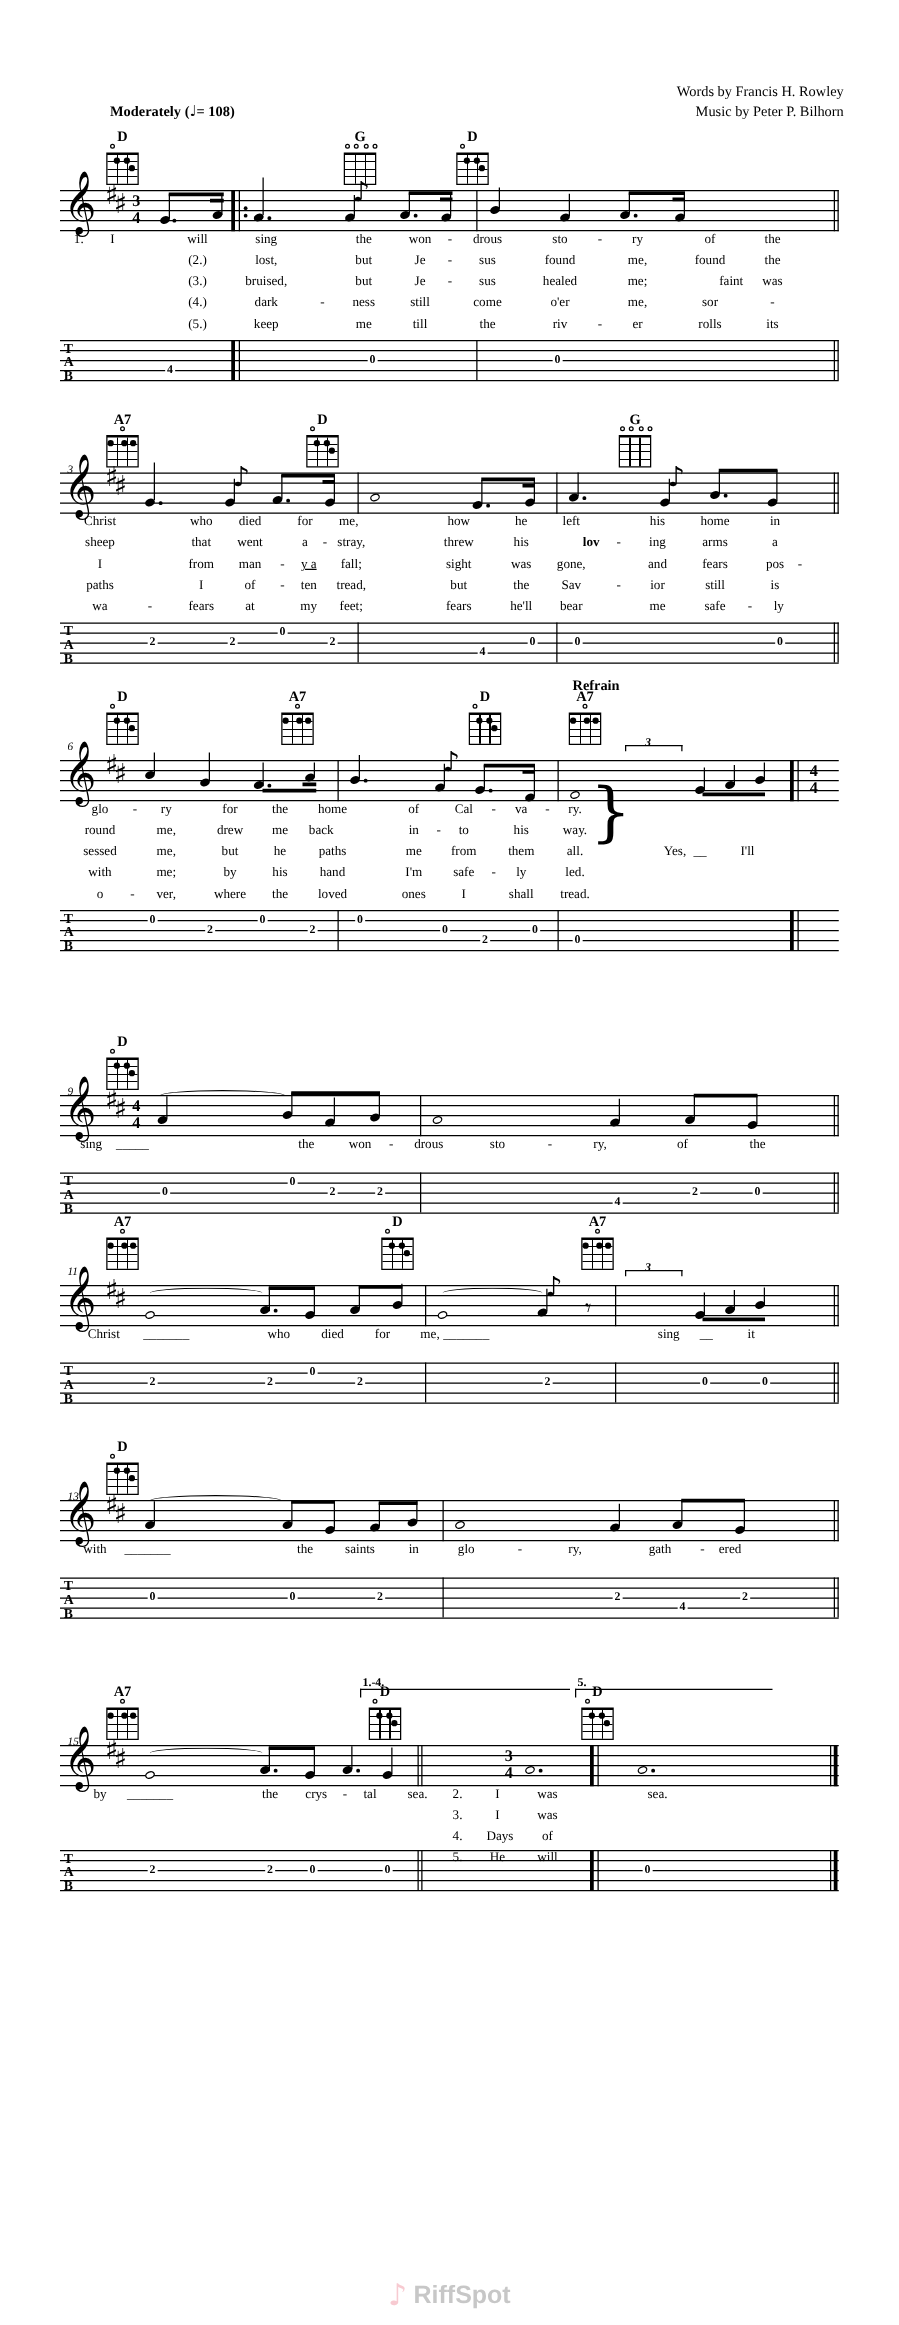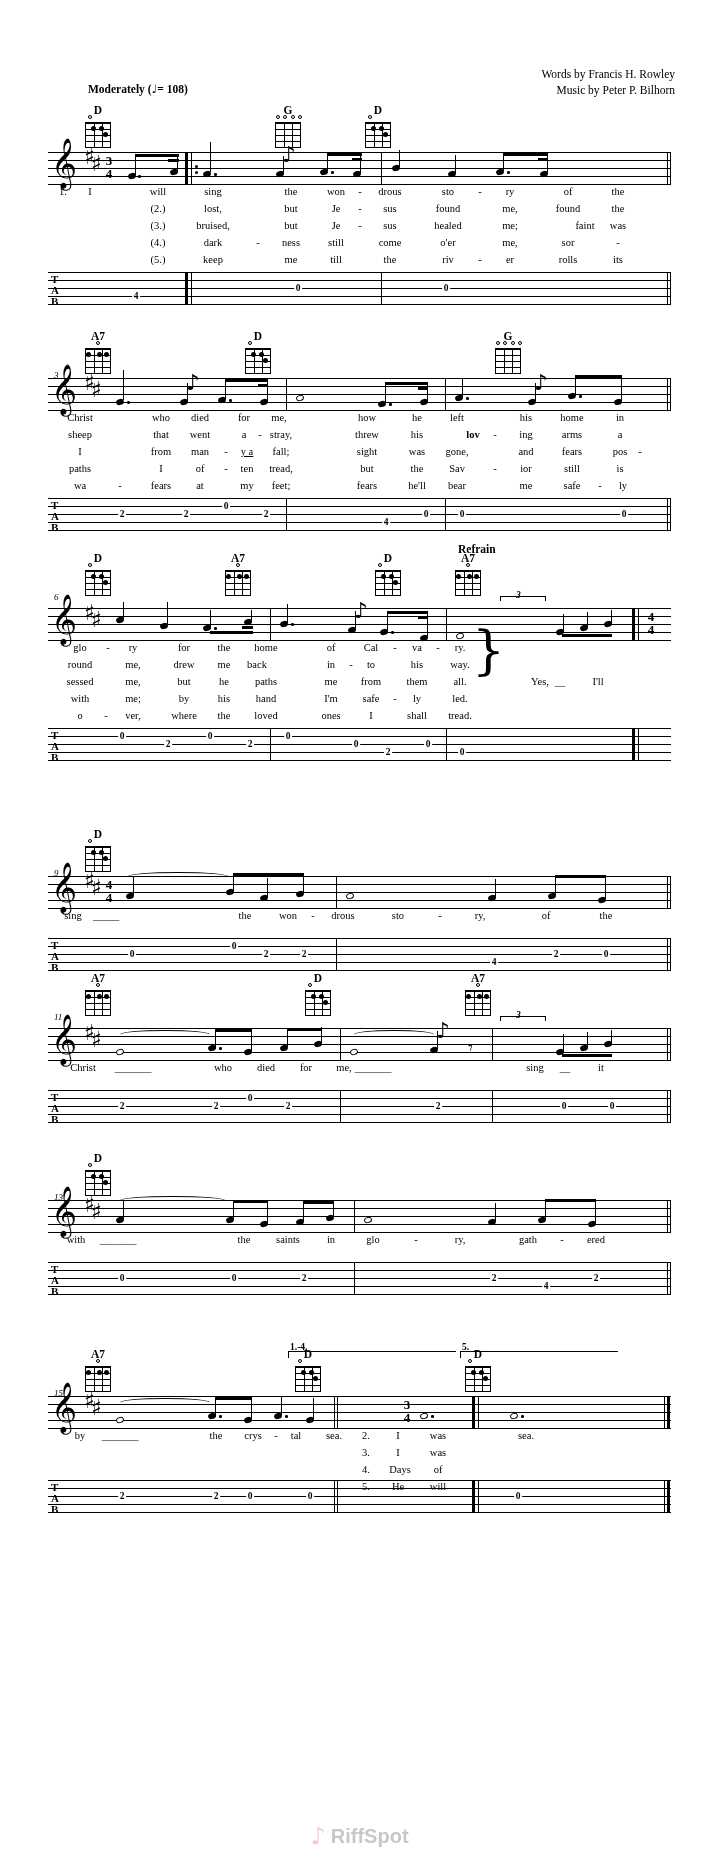--- a/index.html
+++ b/index.html
@@ -979,21 +979,21 @@
         <span class="syl" style="left:28px;">with</span>
         <span class="syl" style="left:70px;">_______</span>
         <span class="syl" style="left:196px;">the</span>
         <span class="syl" style="left:240px;">saints</span>
         <span class="syl" style="left:283px;">in</span>
         <span class="syl" style="left:325px;">glo</span>
         <span class="syl" style="left:368px;">-</span>
         <span class="syl" style="left:412px;">ry,</span>
         <span class="syl" style="left:480px;">gath</span>
         <span class="syl" style="left:514px;">-</span>
-        <span class="syl" style="left:548px;font-family:Liberation Serif, serif;">ered</span>
+        <span class="syl" style="left:536px;font-family:Liberation Serif, serif;">ered</span>
       </div>
     </div>
 
     <div class="tab" style="top:110px;">
       <div class="ln"></div>
         <div class="ln"></div>
         <div class="ln"></div>
         <div class="ln"></div>
         <div class="ln"></div>
       <div class="tabword" style="top:2px;">

